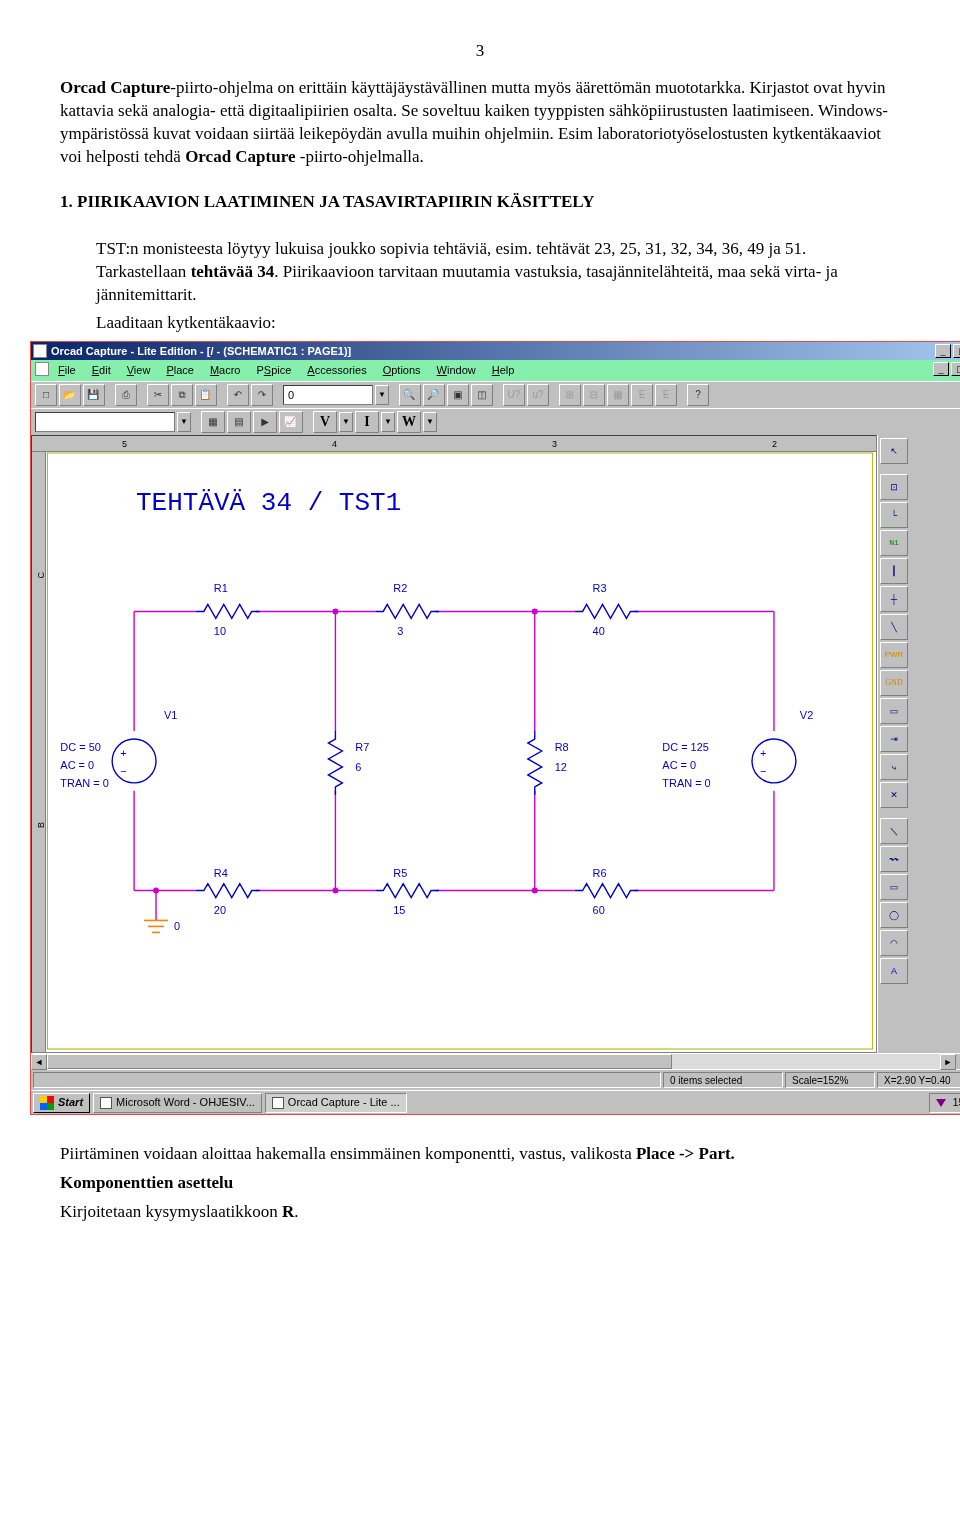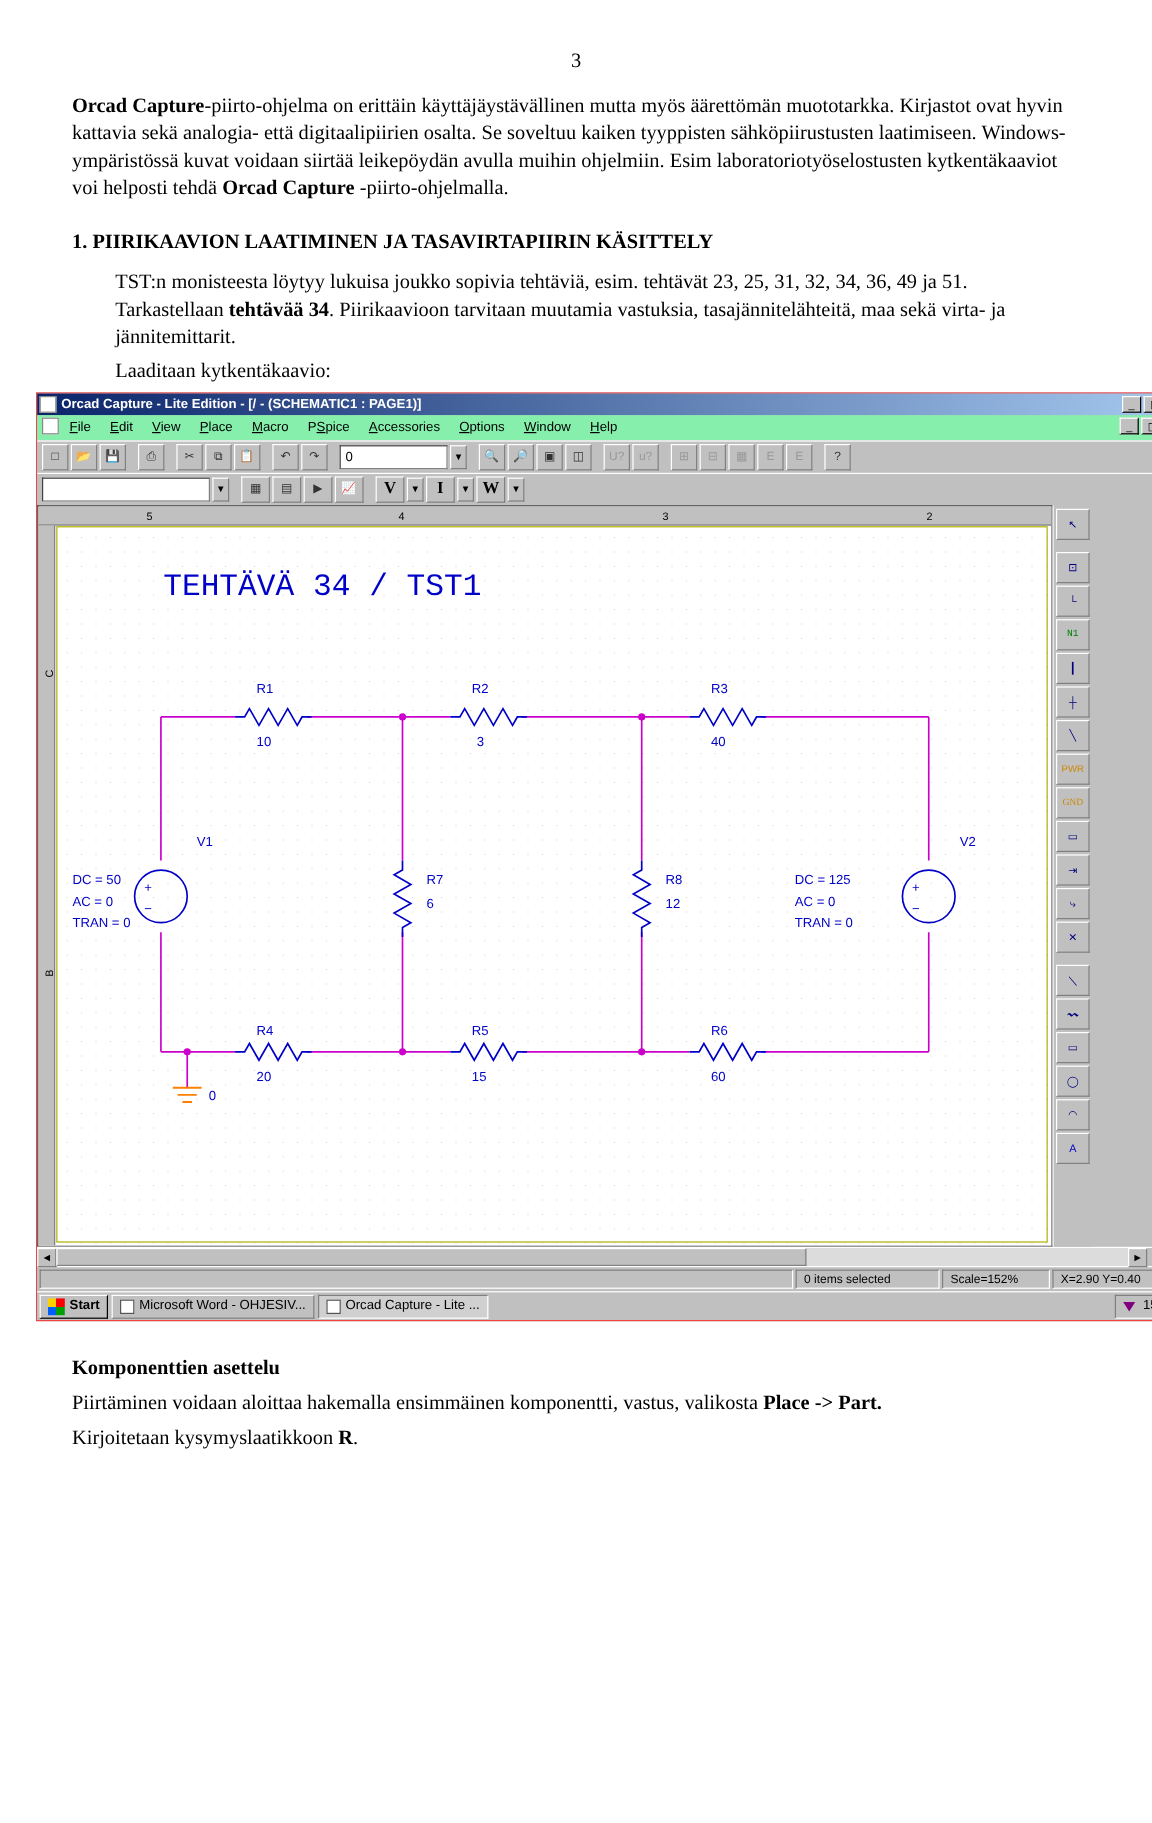--- a/index.html
+++ b/index.html
@@ -8,21 +8,21 @@
     font-family: "Times New Roman", Times, serif;
     background: #fff;
     color: #000;
     width: 960px;
     padding: 40px 60px 30px 60px;
     font-size: 17px;
     line-height: 1.35;
   }
   .page-num { text-align: center; margin-bottom: 14px; }
   p { margin: 0 0  6px 0; }
-  h2.section { font-size: 17px; font-weight: bold; margin: 22px 0 10px 0; }
+  h2.section { font-size: 17px; font-weight: bold; margin: 22px 0 24px 0; }
   .indent-block { margin-left: 36px; }
   .screenshot-wrap { margin-left: -30px; margin-top: 6px; }
   .app-window {
     width: 960px;
     margin: 0;
     font-family: Tahoma, Verdana, sans-serif;
     font-size: 11px;
     border: 1px solid #ef4444;
     background: #c0c0c0;
   }
@@ -149,20 +149,21 @@
     display:flex; align-items:center; gap:3px;
     background:#c0c0c0; height:24px; padding:2px;
     border-top:1px solid #fff;
   }
   .start-btn {
     display:flex; align-items:center; gap:4px;
     background:#c0c0c0; height:20px; padding:0 6px;
     border-top:1px solid #fff; border-left:1px solid #fff;
     border-right:1px solid #000; border-bottom:1px solid #000;
     font-weight:bold;
+    font-style:italic;
   }
   .start-ico { width:14px; height:14px; display:inline-block;
     background: conic-gradient(#ff0000 0 90deg,#00a000 0 180deg,#0060ff 0 270deg,#ffd000 0);}
   .task-btn {
     background:#c0c0c0; height:20px; padding:0 6px;
     border-top:1px solid #fff; border-left:1px solid #fff;
     border-right:1px solid #808080; border-bottom:1px solid #808080;
     display:flex; align-items:center; gap:4px;
   }
   .task-btn.active {
@@ -464,20 +465,20 @@
     <div class="tray">
       <span class="tri"></span>
       <span>15:21</span>
     </div>
   </div>
 
 </div>
 </div>
 
 <div class="post-text">
-  <p><b>Komponenttien asettelu</b></p>
   <p>
     <span>Piirtäminen voidaan aloittaa hakemalla ensimmäinen komponentti, vastus, valikosta </span><b>Place -&gt; Part.</b>
   </p>
+  <p><b>Komponenttien asettelu</b></p>
   <p>
     <span>Kirjoitetaan kysymyslaatikkoon </span><b>R</b><span>.</span>
   </p>
 </div>
 
 </body></html>

